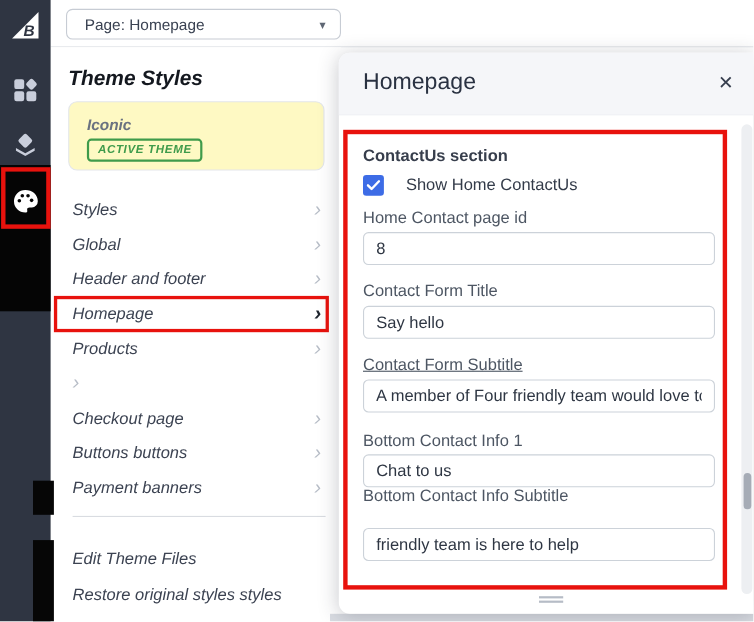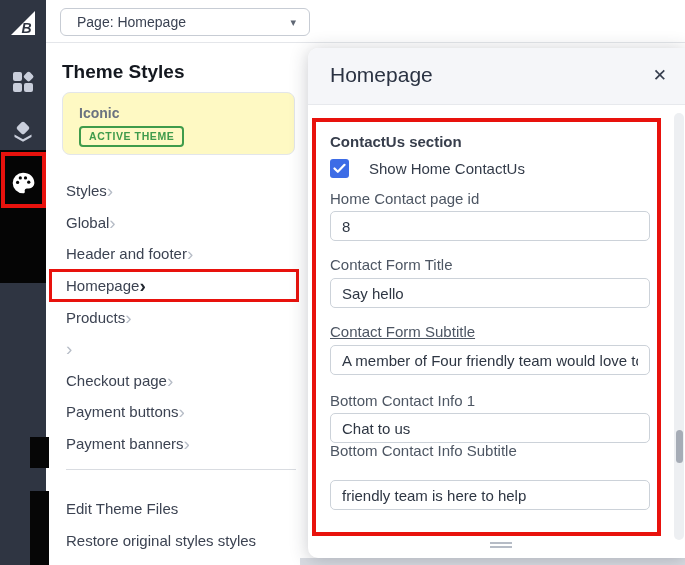--- a/index.html
+++ b/index.html
@@ -44,37 +44,37 @@
     background: #fff; border: 1px solid #c7ccd4; border-radius: 6px;
     display: flex; align-items: center; justify-content: space-between;
     padding: 0 13px 0 16px; cursor: pointer;
   }
   .page-select .lbl { font-size: 14px; color: #3a4252; }
   .page-select .caret { font-size: 11px; color: #5f6774; }
 
   
   .left-panel {
     position: absolute; left: 46px; top: 43px; width: 264px; height: 522px;
-    background: #ffffff; z-index: 2;
+    background: #ffffff; z-index: 2; font-style: italic;
   }
   .lp-title { position: absolute; left: 16px; top: 18px; font-size: 19px; font-weight: 700; color: #14181f; }
   .theme-card {
     position: absolute; left: 16px; top: 49px; width: 233px; height: 63px;
     border: 1px solid #e3e6ea; border-radius: 8px; background: #fef9c3;
   }
   .theme-name { position: absolute; left: 16px; top: 12px; font-size: 14px; font-weight: 700; color: #6a7280; }
   .theme-badge {
     position: absolute; left: 16px; top: 33px; padding: 2px 8px 3px;
     border: 2px solid #3f9b4b; border-radius: 4px; color: #3f9b4b;
     font-size: 10.5px; font-weight: 700; letter-spacing: 0.6px;
   }
   .menu { position: absolute; left: 0; top: 132px; width: 264px; }
   .menu-item {
     position: absolute; left: 20px; width: 232px; height: 30px;
-    display: flex; align-items: center; justify-content: flex-start;
+    display: flex; align-items: center; justify-content: space-between;
     font-size: 15px; color: #3c4352; cursor: pointer;
   }
   .menu-item .chev { color: #b7bdc7; font-size: 19px; line-height: 1; padding-right: 6px; }
   .menu-item.active .chev { color: #1f252e; font-weight: 700; }
   .ann-homepage { left: 3px; top: 94px; width: 250px; height: 33px; border-width: 3px; }
   .lp-divider { position: absolute; left: 20px; top: 426px; width: 230px; height: 1px; background: #d9dce1; }
   .lp-link { position: absolute; left: 20px; font-size: 15px; color: #3c4352; cursor: pointer; }
   .link-edit { top: 457px; }
   .link-restore { top: 489px; }
 
@@ -205,21 +205,21 @@
           <span class="chev">›</span>
         </div>
       <div class="menu-item" style="top:158px">
           <span class="chev">›</span>
         </div>
       <div class="menu-item" style="top:190px">
           <span>Checkout page</span>
           <span class="chev">›</span>
         </div>
       <div class="menu-item" style="top:221px">
-          <span>Payment buttons</span>
+          <span>Buttons buttons</span>
           <span class="chev">›</span>
         </div>
       <div class="menu-item" style="top:253px">
           <span>Payment banners</span>
           <span class="chev">›</span>
         </div>
       <div class="annotation ann-homepage"></div>
     </div>
 
     <div class="lp-divider"></div>

